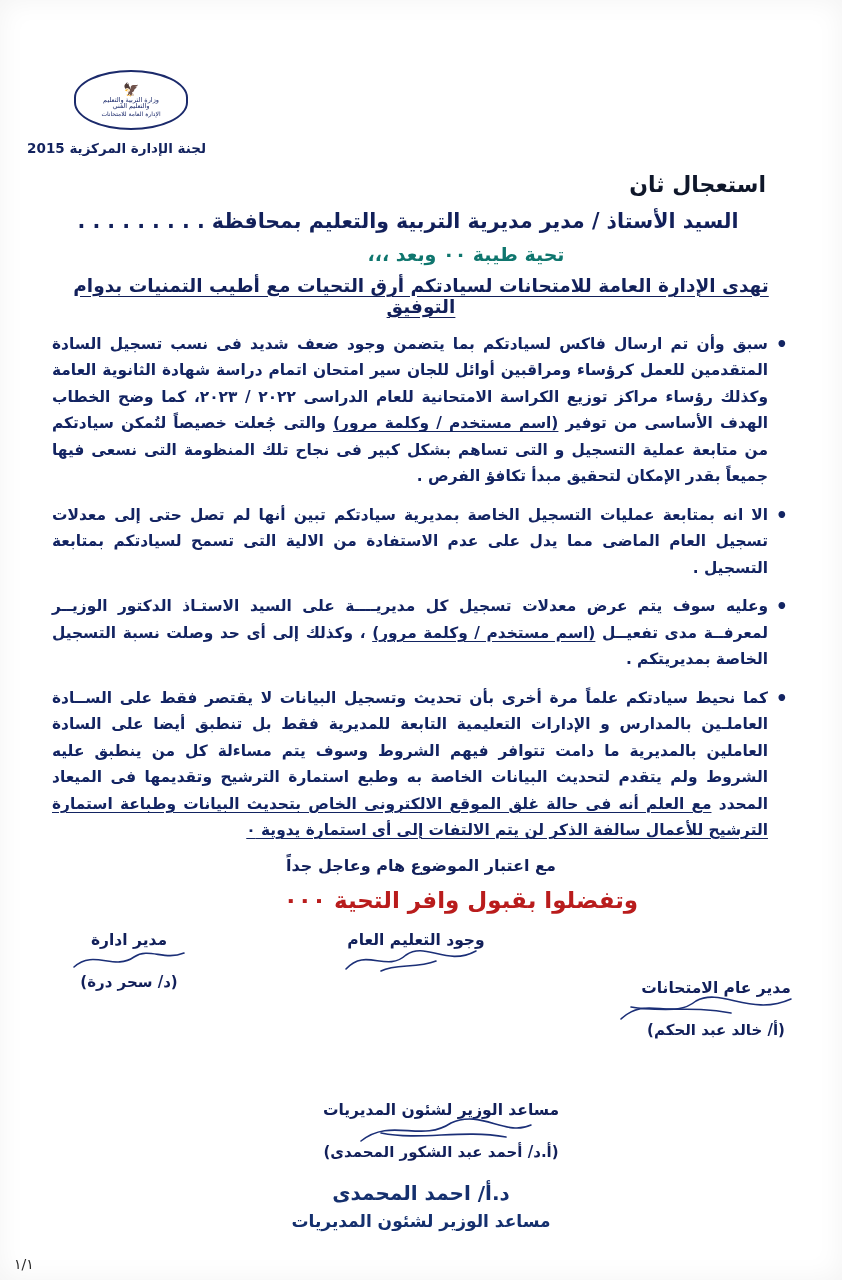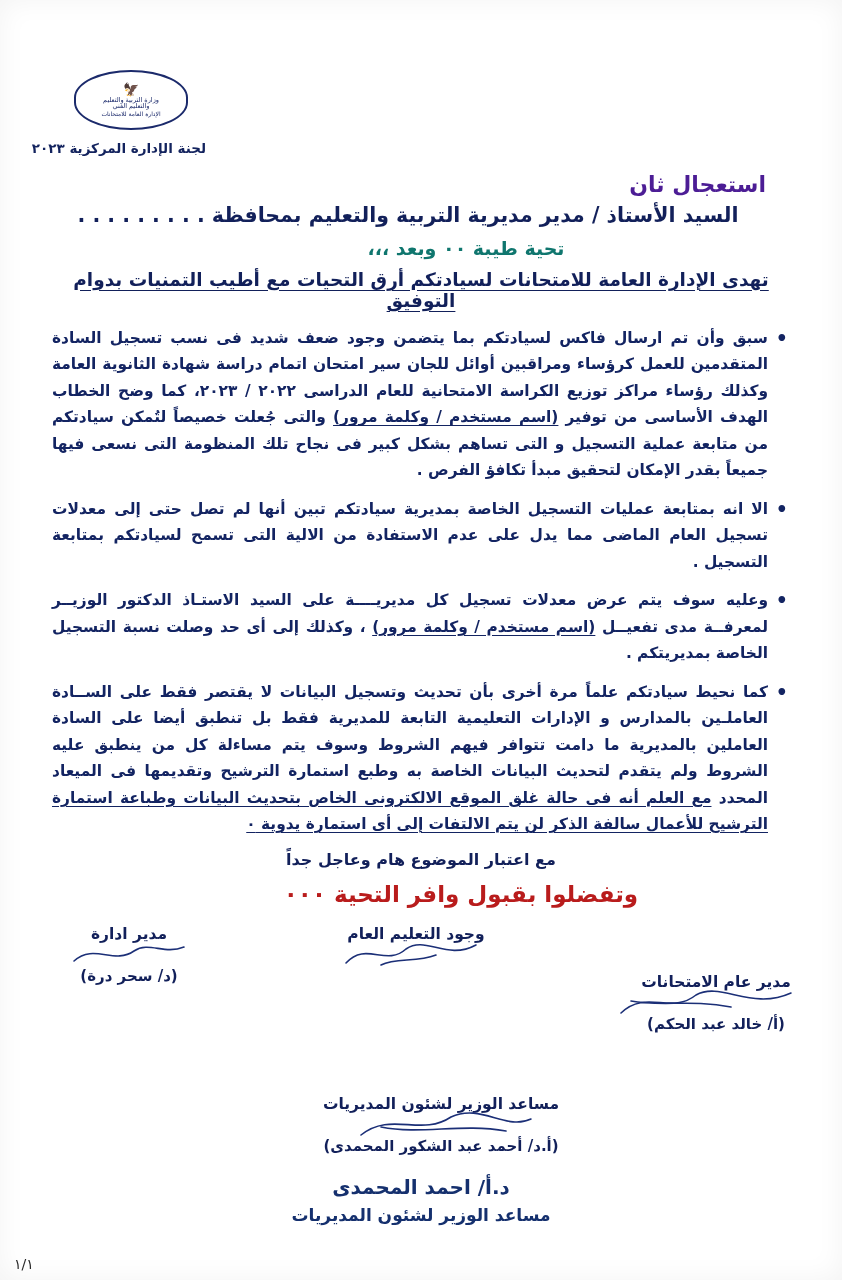--- a/index.html
+++ b/index.html
@@ -83,24 +83,24 @@
   
   .urgent-row {
     margin-top: 16px;
     display: flex;
     justify-content: flex-start;
     padding-right: 30px;
   }
   .urgent {
     font-size: 22px;
     font-weight: bold;
-    color: #4c1d95;
+    color: #0f172a;
   }
   .addressee {
-    margin-top: 6px;
+    margin-top: 12px;
     text-align: center;
     font-size: 20.5px;
     font-weight: bold;
     color: #12205a;
     padding-right: 26px;
   }
   .greeting {
     margin-top: 10px;
     text-align: center;
     font-size: 19px;
@@ -232,21 +232,21 @@
   <div class="doc">
 
     <div class="header-row">
       <div class="logo-wrap">
         <div class="logo-seal">
           <div class="eagle">🦅</div>
           <div class="seal-l1">وزارة التربية والتعليم</div>
           <div class="seal-l2">والتعليم الفني</div>
           <div class="seal-l3">الإدارة العامة للامتحانات</div>
         </div>
-        <div class="committee-line">لجنة الإدارة المركزية ٢٠٢٣</div>
+        <div class="committee-line">لجنة الإدارة المركزية 2015</div>
       </div>
     </div>
 
     <div class="urgent-row">
       <div class="urgent">استعجال ثان</div>
     </div>
 
     <div class="addressee">السيد الأستاذ / مدير مديرية التربية والتعليم بمحافظة . . . . . . . . .</div>
 
     <div class="greeting">تحية طيبة ٠٠ وبعد ،،،</div>

